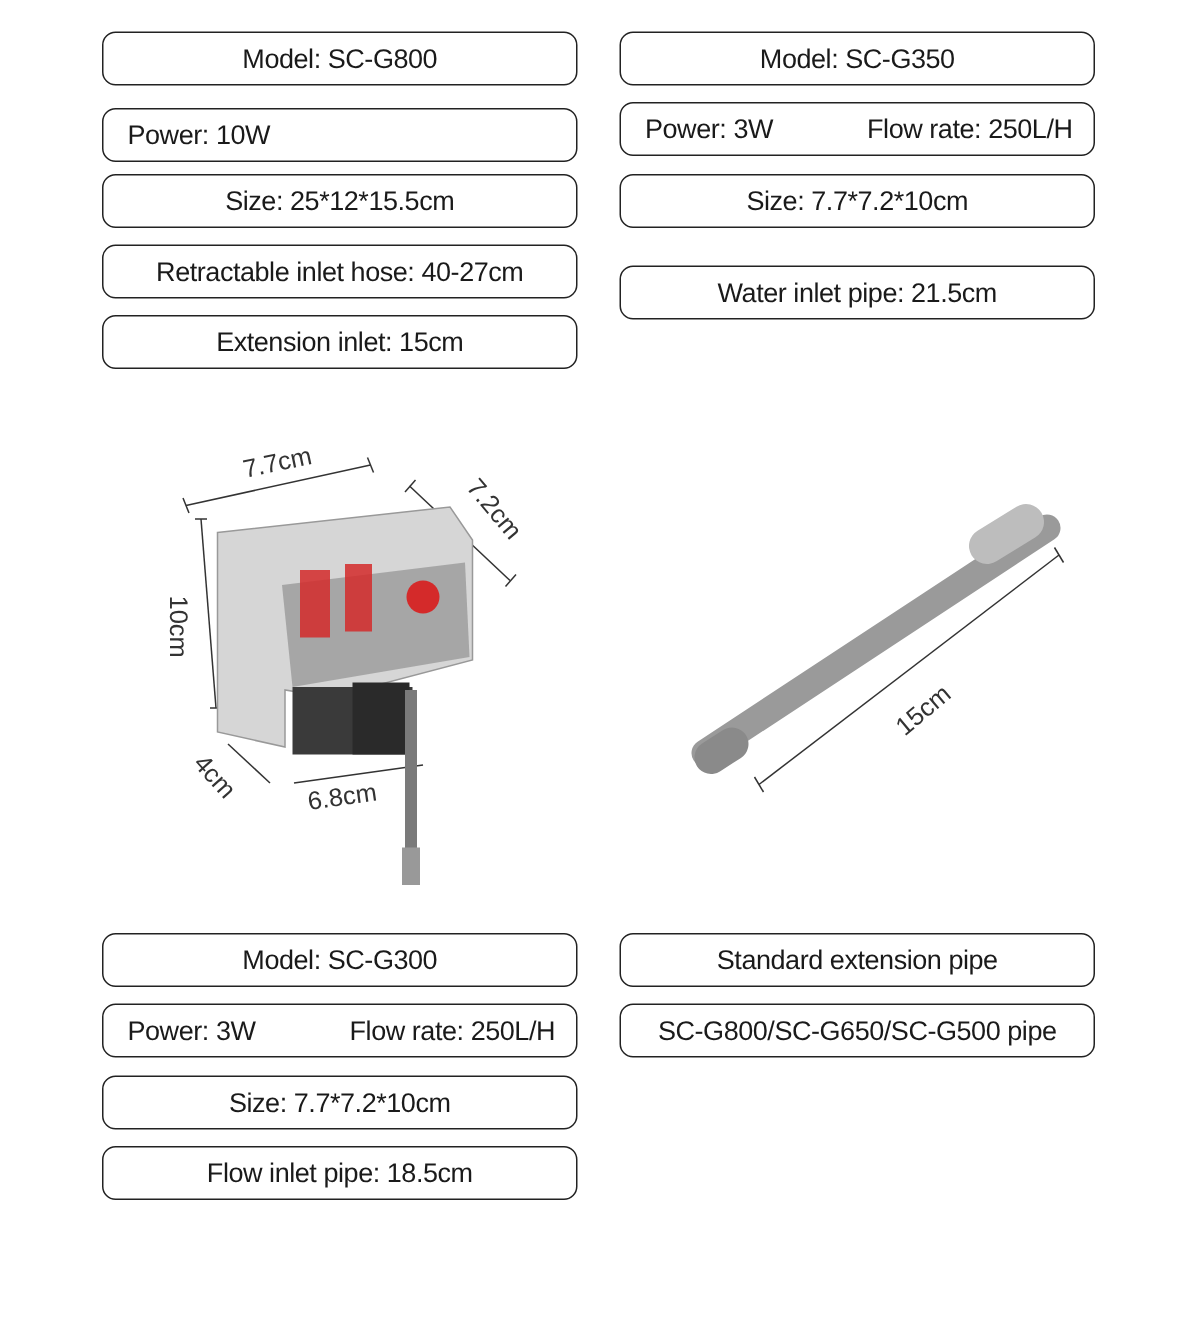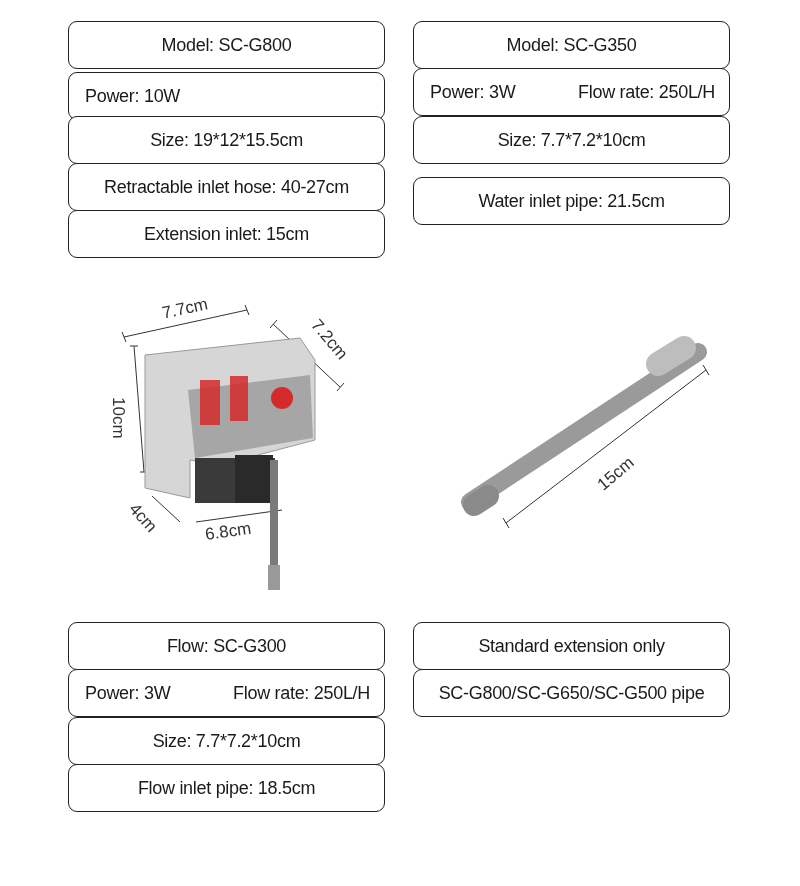--- a/index.html
+++ b/index.html
@@ -1,37 +1,37 @@
 <!DOCTYPE html>
 <html><head>
 <meta charset="utf-8">
 <style>
   html, body { margin:0; padding:0; background:#ffffff; }
   body { width:800px; height:886px; position:relative; overflow:hidden;
          font-family:"Liberation Sans", "DejaVu Sans", sans-serif; color:#1a1a1a; }
-  .box { position:absolute; width:317px; height:48px; border:1.3px solid #222;
+  .box { position:absolute; width:317px; height:36px; border:1.3px solid #222;
          border-radius:9px; box-sizing:border-box; display:flex; align-items:center;
          justify-content:center; font-size:18px; letter-spacing:-0.3px; white-space:nowrap; background:#fff; }
   .box.split { justify-content:space-between; padding:0 14px 0 16px; }
   .col-l { left:68px; }
   .col-r { left:413px;align-items:center; }
   .figure { position:absolute; }
   .dim { font-size:17px; fill:#333; font-family:"Liberation Sans", sans-serif; }
 </style>
 </head>
 <body>
 
 <div class="box col-l" style="top:21px">
     <span>Model: SC-G800</span>
   </div>
 <div class="box col-l split" style="top:72px">
   <span>Power: 10W</span>
 </div>
 <div class="box col-l" style="top:116px">
-    <span>Size: 19*12*15.5cm</span>
+    <span>Size: 25*12*15.5cm</span>
   </div>
 <div class="box col-l" style="top:163px">
     <span>Retractable inlet hose: 40-27cm</span>
   </div>
 <div class="box col-l" style="top:210px">
     <span>Extension inlet: 15cm</span>
   </div>
 
 <div class="box col-r" style="top:21px">
     <span>Model: SC-G350</span>
@@ -84,31 +84,31 @@
   <line x1="34" y1="185" x2="48" y2="176" stroke="#8a8a8a" stroke-width="22" stroke-linecap="round"></line>
   <g stroke="#333" stroke-width="1">
     <line x1="66" y1="203" x2="266" y2="50"></line>
       <line x1="63" y1="198" x2="69" y2="208"></line>
       <line x1="263" y1="45" x2="269" y2="55"></line>
   </g>
   <text class="dim" x="150" y="165" transform="rotate(-40 165 150)">15cm</text>
 </svg>
 
 <div class="box col-l" style="top:622px">
-    <span>Flow: SC-G300</span>
+    <span>Model: SC-G300</span>
   </div>
 <div class="box col-l split" style="top:669px">
   <span>Power: 3W</span>
   <span>Flow rate: 250L/H</span>
 </div>
 <div class="box col-l" style="top:717px">
     <span>Size: 7.7*7.2*10cm</span>
   </div>
 <div class="box col-l" style="top:764px">
     <span>Flow inlet pipe: 18.5cm</span>
   </div>
 
 <div class="box col-r" style="top:622px">
-    <span>Standard extension only</span>
+    <span>Standard extension pipe</span>
   </div>
 <div class="box col-r" style="top:669px">
     <span>SC-G800/SC-G650/SC-G500 pipe</span>
   </div>
 
 </body></html>

